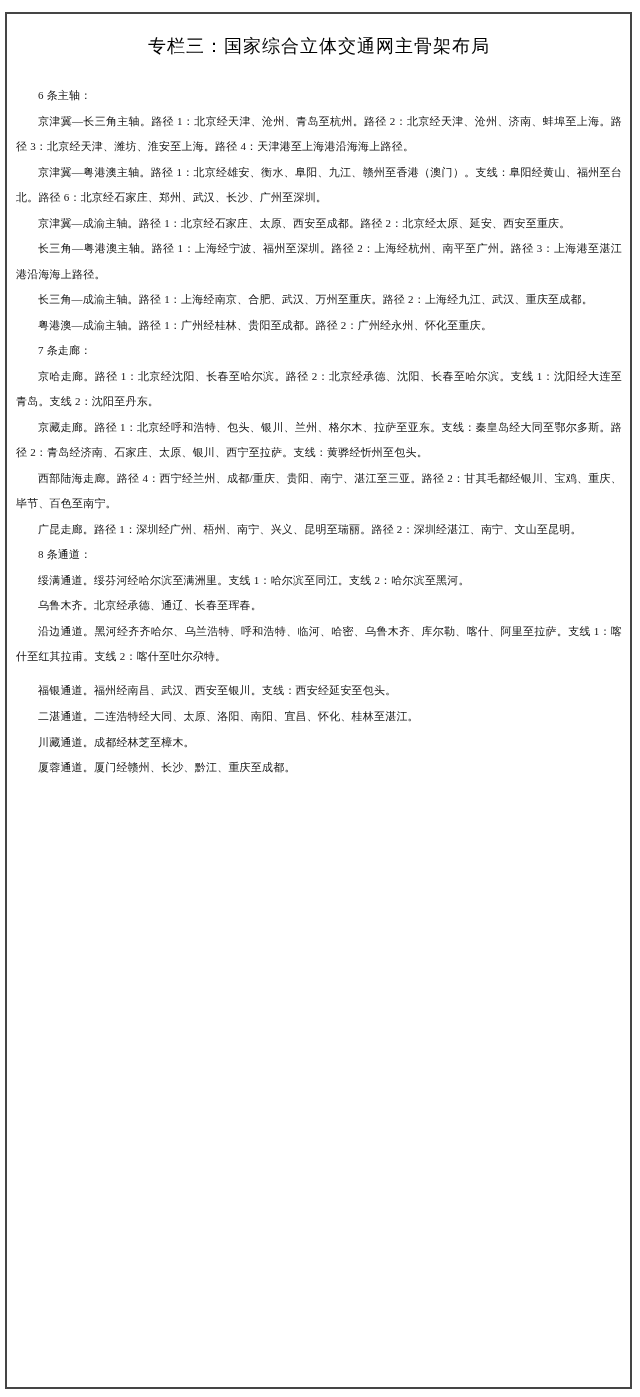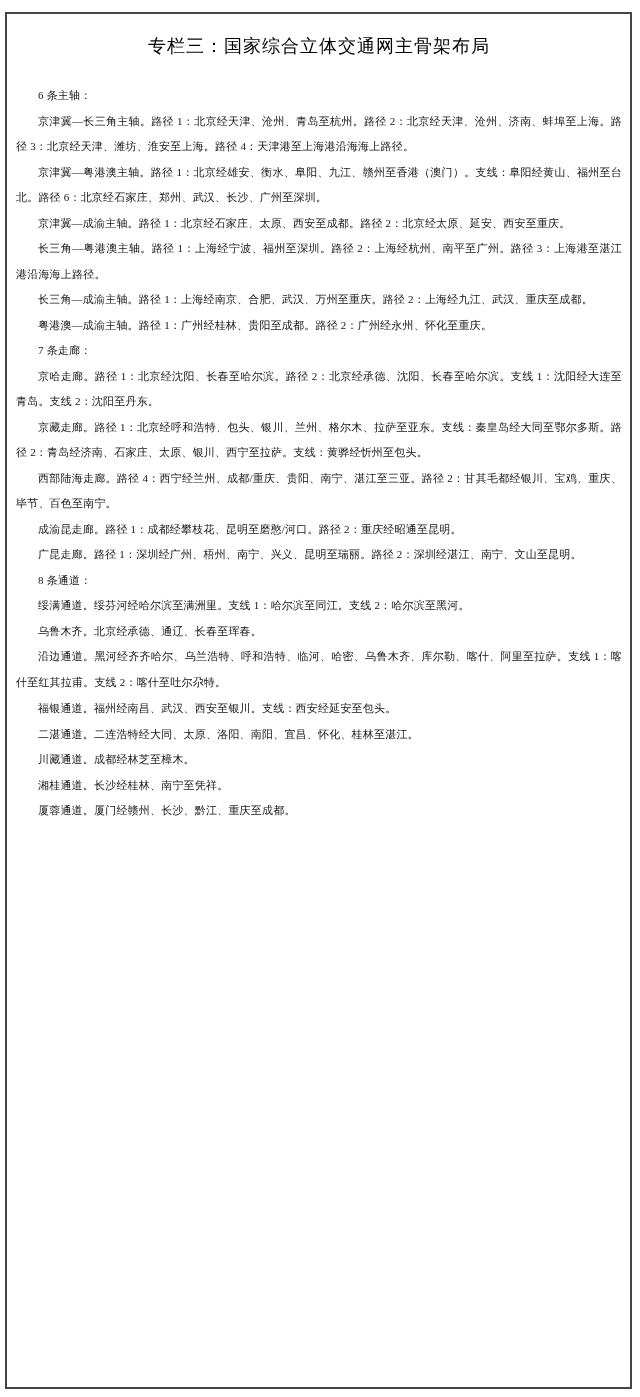--- a/index.html
+++ b/index.html
@@ -40,45 +40,44 @@
   .para {
     margin: 0;
     font-size: 11px;
     line-height: 25.5px;
     text-align: justify;
     text-indent: 2em;
     letter-spacing: 0.2px;
     word-break: break-all;
   }
   .para.gap {
-    margin-top: 1px;
+    margin-top: 9px;
+    font-family: Liberation Mono, monospace;
   }
 </style>
 </head>
 <body>
 
 <div class="frame">
   <div class="title">专栏三：国家综合立体交通网主骨架布局</div>
   <div id="body">
       <p class="para">6 条主轴：</p>
       <p class="para">京津冀—长三角主轴。路径 1：北京经天津、沧州、青岛至杭州。路径 2：北京经天津、沧州、济南、蚌埠至上海。路径 3：北京经天津、潍坊、淮安至上海。路径 4：天津港至上海港沿海海上路径。</p>
       <p class="para">京津冀—粤港澳主轴。路径 1：北京经雄安、衡水、阜阳、九江、赣州至香港（澳门）。支线：阜阳经黄山、福州至台北。路径 6：北京经石家庄、郑州、武汉、长沙、广州至深圳。</p>
       <p class="para">京津冀—成渝主轴。路径 1：北京经石家庄、太原、西安至成都。路径 2：北京经太原、延安、西安至重庆。</p>
       <p class="para">长三角—粤港澳主轴。路径 1：上海经宁波、福州至深圳。路径 2：上海经杭州、南平至广州。路径 3：上海港至湛江港沿海海上路径。</p>
       <p class="para">长三角—成渝主轴。路径 1：上海经南京、合肥、武汉、万州至重庆。路径 2：上海经九江、武汉、重庆至成都。</p>
       <p class="para">粤港澳—成渝主轴。路径 1：广州经桂林、贵阳至成都。路径 2：广州经永州、怀化至重庆。</p>
       <p class="para">7 条走廊：</p>
       <p class="para">京哈走廊。路径 1：北京经沈阳、长春至哈尔滨。路径 2：北京经承德、沈阳、长春至哈尔滨。支线 1：沈阳经大连至青岛。支线 2：沈阳至丹东。</p>
       <p class="para">京藏走廊。路径 1：北京经呼和浩特、包头、银川、兰州、格尔木、拉萨至亚东。支线：秦皇岛经大同至鄂尔多斯。路径 2：青岛经济南、石家庄、太原、银川、西宁至拉萨。支线：黄骅经忻州至包头。</p>
       <p class="para">西部陆海走廊。路径 4：西宁经兰州、成都/重庆、贵阳、南宁、湛江至三亚。路径 2：甘其毛都经银川、宝鸡、重庆、毕节、百色至南宁。</p>
-      <p class="para">成渝昆走廊。路径 1：成都经攀枝花、昆明至磨憨/河口。路径 2：重庆经昭通至昆明。</p>
       <p class="para">广昆走廊。路径 1：深圳经广州、梧州、南宁、兴义、昆明至瑞丽。路径 2：深圳经湛江、南宁、文山至昆明。</p>
       <p class="para">8 条通道：</p>
       <p class="para">绥满通道。绥芬河经哈尔滨至满洲里。支线 1：哈尔滨至同江。支线 2：哈尔滨至黑河。</p>
       <p class="para">乌鲁木齐。北京经承德、通辽、长春至珲春。</p>
       <p class="para">沿边通道。黑河经齐齐哈尔、乌兰浩特、呼和浩特、临河、哈密、乌鲁木齐、库尔勒、喀什、阿里至拉萨。支线 1：喀什至红其拉甫。支线 2：喀什至吐尔尕特。</p>
       <p class="para gap">福银通道。福州经南昌、武汉、西安至银川。支线：西安经延安至包头。</p>
       <p class="para">二湛通道。二连浩特经大同、太原、洛阳、南阳、宜昌、怀化、桂林至湛江。</p>
       <p class="para">川藏通道。成都经林芝至樟木。</p>
-      <p class="para">湘桂通道。长沙经桂林、南宁至凭祥。</p>
       <p class="para">厦蓉通道。厦门经赣州、长沙、黔江、重庆至成都。</p>
     </div>
 </div>
 
 </body></html>

